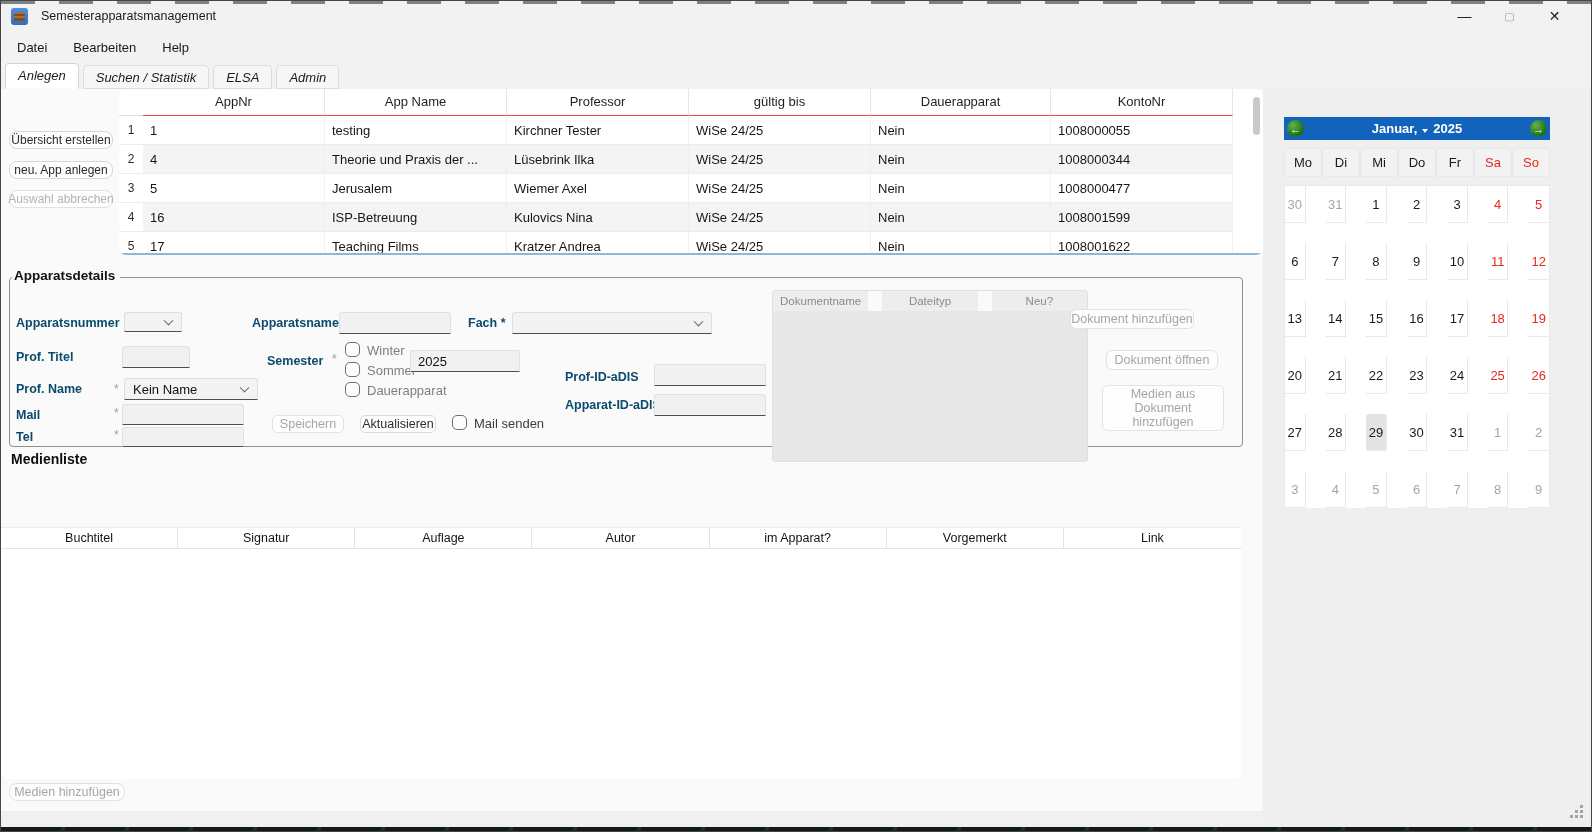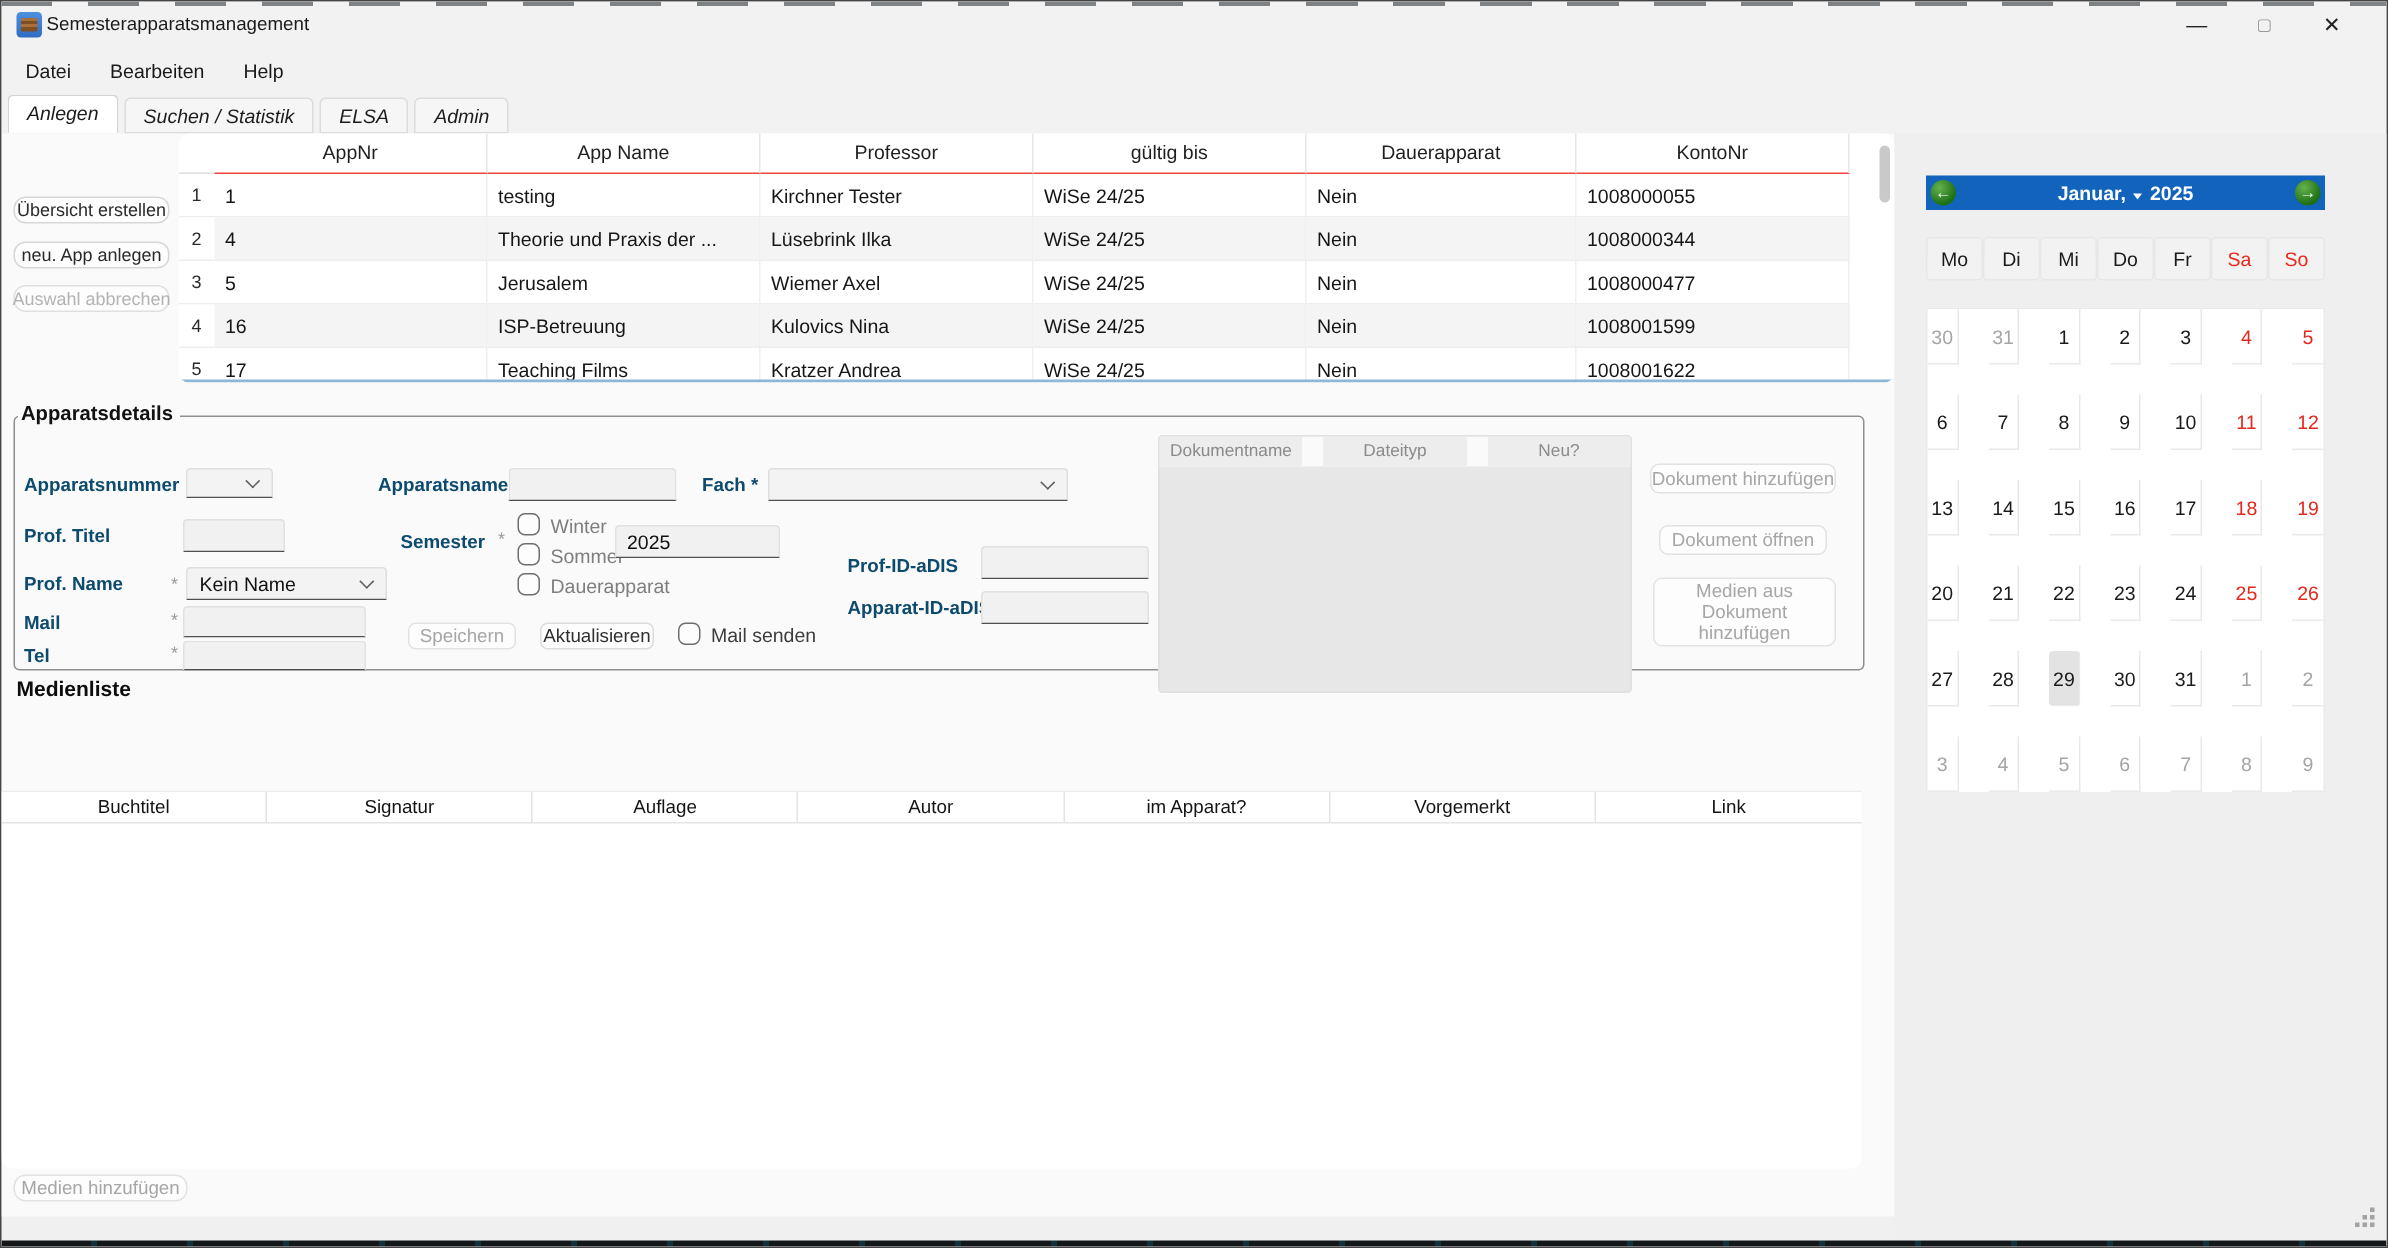--- a/index.html
+++ b/index.html
@@ -14,21 +14,21 @@
            background:repeating-linear-gradient(90deg,#14181b 0 60px,#10343a 60px 64px); z-index:60;}
 
   
   .titlebar{ position:absolute; left:0; top:0; width:100%; height:30px; background:#f2f2f2;
              display:flex; align-items:center; }
   .app-icon{ width:17px; height:17px; margin-left:10px; border-radius:3px;
              background:linear-gradient(180deg,#4e90e0,#2f6cc2); position:relative; }
   .app-icon::after{ content:""; position:absolute; left:3px; top:4px; width:11px; height:9px;
              background:linear-gradient(180deg,#a8713a 0 2px,#7d4f22 2px 4px,#a8713a 4px 6px,#7d4f22 6px 9px);
              border-radius:1px; }
-  .title-text{ margin-left:3px; font-size:12.5px; color:#1b1b1b; }
+  .title-text{ margin-left:13px; font-size:12.5px; color:#1b1b1b; }
   .win-controls{ position:absolute; right:14px; top:0; height:30px; display:flex; }
   .win-btn{ width:45px; height:30px; display:flex; align-items:center; justify-content:center;
             font-size:14px; color:#222; background:transparent; border:none; }
   .win-btn.max{ color:#9a9a9a; font-size:11px; }
 
   .menubar{ position:absolute; left:0; top:30px; width:100%; height:32px; background:#f2f2f2;
             display:flex; align-items:center; padding-left:16px; gap:26px; }
   .menu-item{ font-size:13px; color:#191919; }
 
   .tabbar{ position:absolute; left:0; top:62px; width:100%; height:26px; background:#f2f2f2;
@@ -108,21 +108,21 @@
   
   .calendar{ position:absolute; left:21px; top:28px; width:266px; }
   .cal-header{ height:23px; background:var(--cal-blue,#1263bb); display:flex; align-items:center;
                justify-content:space-between; padding:0 3px; }
   .cal-nav{ width:17px; height:17px; border-radius:50%; border:none;
             background:radial-gradient(circle at 35% 30%,#63b24d,#1d6f15 70%);
             color:#fff; font-size:11px; font-weight:bold; display:flex; align-items:center; justify-content:center; }
   .cal-title{ color:#fff; font-size:13px; font-weight:bold; display:flex; align-items:center; gap:5px; }
   .cal-caret{ width:0; height:0; border-left:3.5px solid transparent; border-right:3.5px solid transparent;
               border-top:4px solid #fff; margin-top:4px; }
-  .cal-days{ display:grid; grid-template-columns:repeat(7,1fr); gap:0; padding:18px 0; background:#efefef; }
+  .cal-days{ display:grid; grid-template-columns:repeat(7,1fr); gap:0; padding:8px 0; background:#efefef; }
   .cal-day{ height:29px; background:#f2f2f2; border:1px solid #e7e7e7; border-radius:3px;
             display:flex; align-items:center; justify-content:center; font-size:13px; color:#1a1a1a; }
   .cal-day.weekend{ color:var(--weekend-red,#e5291d); }
   .cal-grid{ display:grid; grid-template-columns:repeat(7,1fr); border:1px solid #e9e9e9; border-bottom:none; background:#fff;gap:20px; }
   .cal-cell{ height:37px; border-right:1px solid #e9e9e9; border-bottom:1px solid #e9e9e9;
              display:flex; align-items:center; justify-content:center; font-size:13px; color:#1a1a1a; }
   .cal-cell:nth-child(7n){ border-right:none; }
   .cal-cell.weekend{ color:var(--weekend-red,#e5291d); }
   .cal-cell.muted{ color:#a5a5a5; }
   .cal-cell.today{ background:#e3e3e3; border-radius:3px; }
@@ -296,21 +296,21 @@
       <span class="opt-label" style="left:464px;top:138px;color:#3c3c3c;">Mail senden</span>
 
       <div class="docs" style="left:762px;top:12px;">
         <div class="docs-head" id="docsHead">
             <div class="dcell">Dokumentname</div>
             <div class="dcell">Dateityp</div>
             <div class="dcell">Neu?</div>
           </div>
       </div>
 
-      <button class="btn disabled abs" style="left:1090px;top:31px;width:124px;height:20px;border-radius:6px;">Dokument hinzufügen</button>
+      <button class="btn disabled abs" style="left:1060px;top:31px;width:124px;height:20px;border-radius:6px;">Dokument hinzufügen</button>
       <button class="btn disabled abs" style="left:1096px;top:72px;width:112px;height:20px;border-radius:6px;">Dokument öffnen</button>
       <button class="btn disabled abs" style="left:1092px;top:107px;width:122px;height:46px;border-radius:6px;padding:2px 6px;">Medien aus Dokument hinzufügen</button>
     </div>
 
     <div class="media-heading">Medienliste</div>
     <div class="media-table">
       <div class="media-head" id="mediaHead">
           <div class="mcell">Buchtitel</div>
           <div class="mcell">Signatur</div>
           <div class="mcell">Auflage</div>

